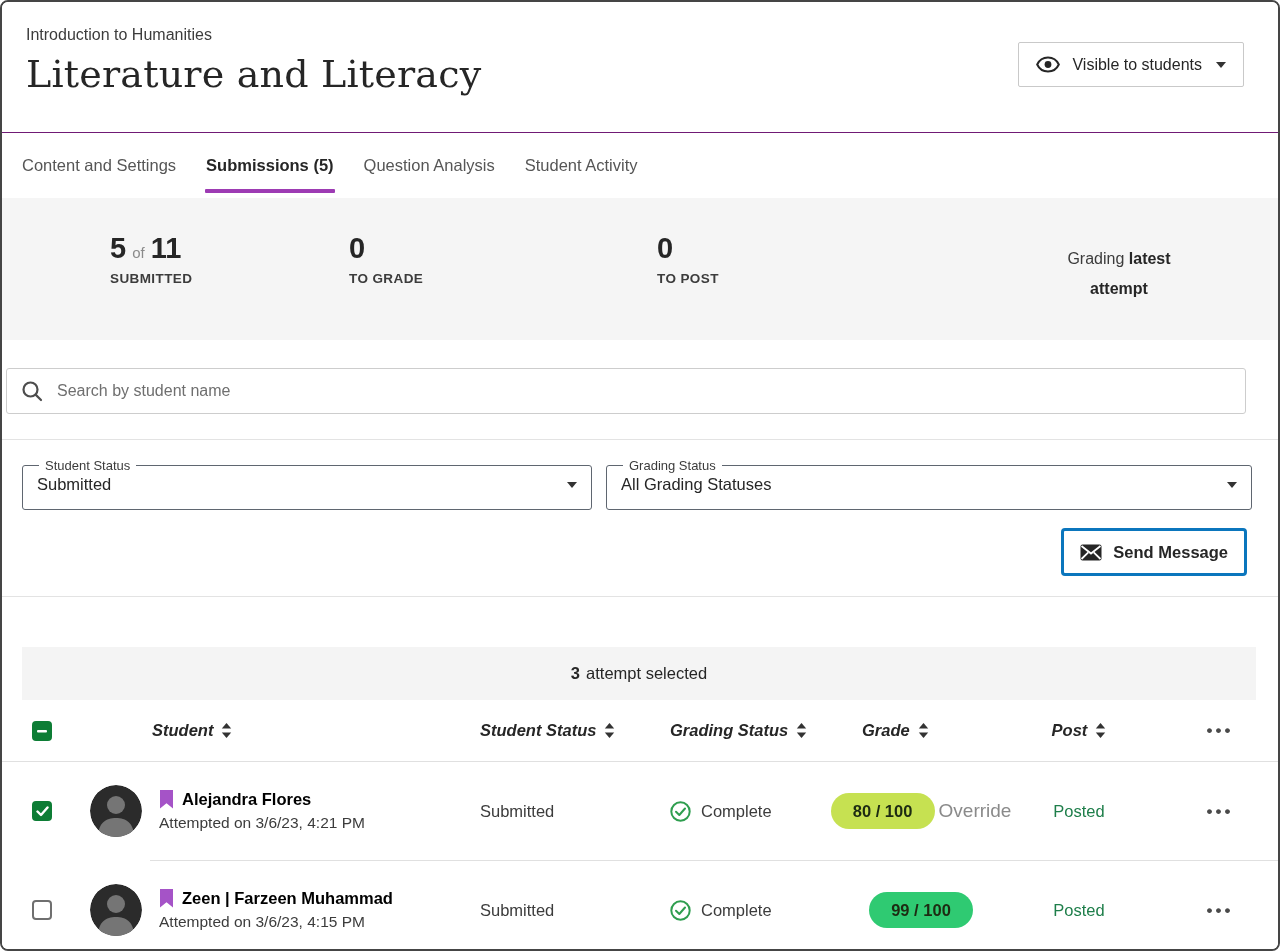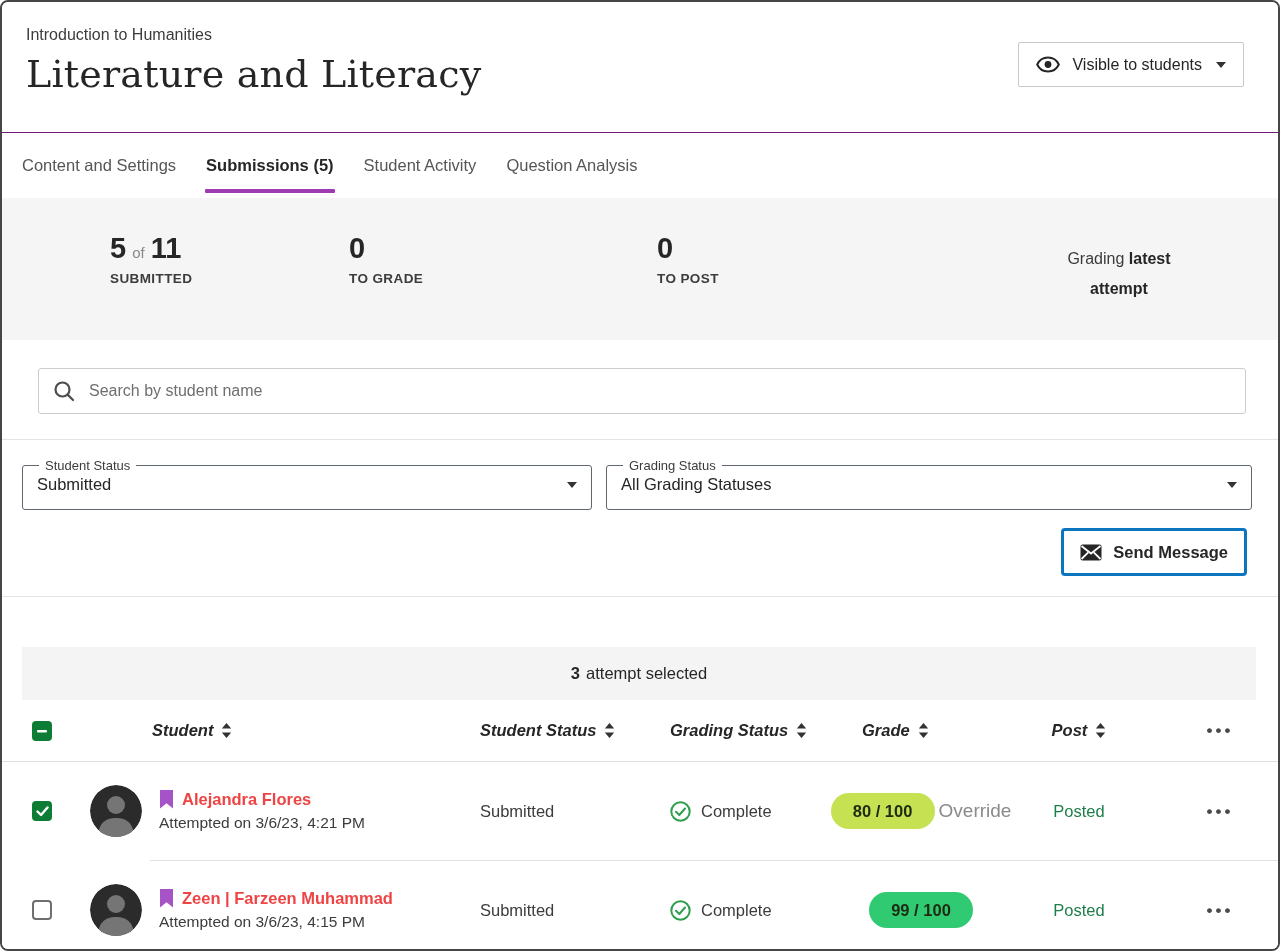--- a/index.html
+++ b/index.html
@@ -65,21 +65,21 @@
   .stat-submitted { left: 108px; }
   .stat-tograde  { left: 347px; }
   .stat-topost   { left: 655px; }
   .grading-mode {
     position: absolute; top: 46px; right: 84px; width: 150px;
     text-align: center; font-size: 16px; color: #3c3c3c; line-height: 30px;
   }
   .grading-mode b { color: #262626; }
 
   
-  .search-section { height: 100px; background: #fff; border-bottom: 1px solid #e3e3e3; padding: 28px 32px 0 36px; }
+  .search-section { height: 100px; background: #fff; border-bottom: 1px solid #e3e3e3; padding: 28px 32px 0 4px; }
   .search-box {
     display: flex; align-items: center; gap: 14px;
     height: 46px; border: 1px solid #cdcdcd; border-radius: 3px;
     padding: 0 14px; background: #fff;
   }
   .search-box input {
     flex: 1; border: none; outline: none; font-size: 16px;
     font-family: inherit; color: #262626; background: transparent;
   }
   .search-box input::placeholder { color: #6f6f6f; opacity: 1; }
@@ -130,21 +130,21 @@
   .th-post { justify-content: center; }
   .cell-cb { padding-left: 30px; }
   .cell-menu { display: flex; justify-content: center; }
   .dots { letter-spacing: 3px; font-size: 17px; font-weight: 700; color: #4a4a4a; cursor: pointer; line-height: 1; }
 
   .trow { height: 98px; position: relative; }
   .row-divider { height: 1px; background: #e0e0e0; margin-left: 148px; }
   .student-cell { display: flex; align-items: center; padding-left: 22px; gap: 17px; }
   .avatar { width: 52px; height: 52px; border-radius: 50%; overflow: hidden; flex: none; }
   .name-line { display: flex; align-items: center; gap: 8px; }
-  .student-name { font-size: 16.5px; font-weight: 700; color: #ef4444; cursor: pointer; }
+  .student-name { font-size: 16.5px; font-weight: 700; color: #000000; cursor: pointer; }
   .attempted { font-size: 15.5px; color: #3c3c3c; margin-top: 5px; }
   .status-text { font-size: 16.5px; color: #3c3c3c; }
   .grading-cell { display: flex; align-items: center; gap: 10px; font-size: 16.5px; color: #3c3c3c; }
   .grade-cell { display: flex; flex-direction: row; align-items: center; justify-content: center; gap: 4px; }
   .grade-pill {
     min-width: 104px; height: 36px; border-radius: 18px;
     display: flex; align-items: center; justify-content: center;
     font-size: 16.5px; font-weight: 700; color: #1d2b12; cursor: pointer;
     padding: 0 18px;
   }
@@ -184,24 +184,24 @@
   </header>
 
   <nav class="tabs">
     <div class="tab">
         <span>Content and Settings</span>
       </div>
     <div class="tab active">
         <span>Submissions (5)</span>
       </div>
     <div class="tab">
+        <span>Question Analysis</span>
+      </div>
+    <div class="tab">
         <span>Student Activity</span>
-      </div>
-    <div class="tab">
-        <span>Question Analysis</span>
       </div>
   </nav>
 
   <section class="stats">
     <div class="stat stat-submitted">
       <div class="stat-nums">
         <span class="stat-big">5</span>
         <span class="stat-of">of</span>
         <span class="stat-big">11</span>
       </div>

